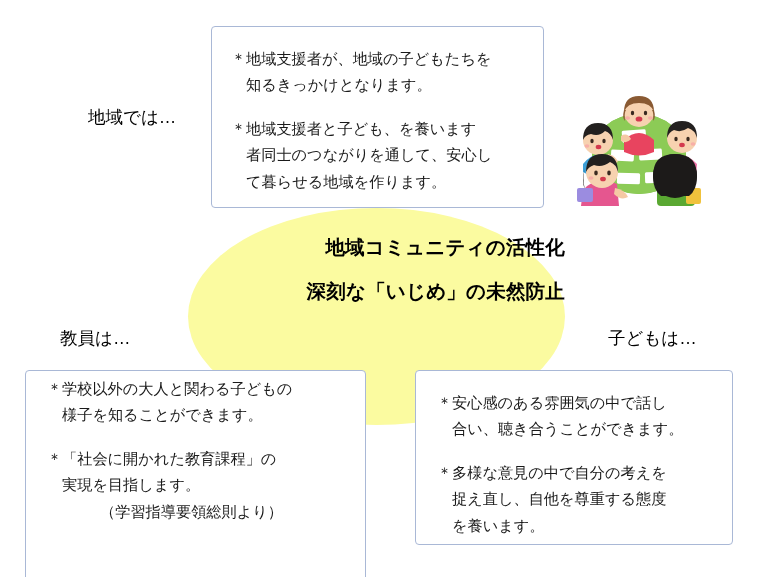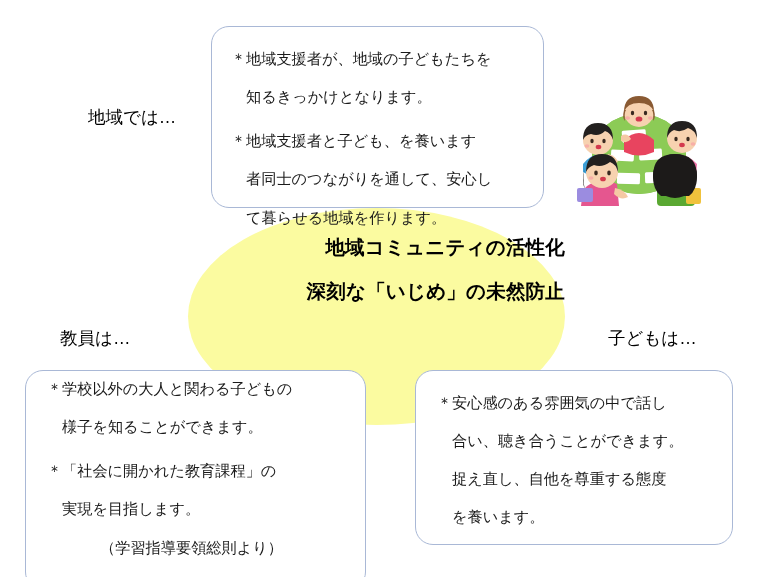--- a/index.html
+++ b/index.html
@@ -43,42 +43,42 @@
     line-height: 1.2;
   }
   .center-text .line1 { display: block; }
   .center-text .line2 { display: block; margin-top: 21px; }
 
   
   .box {
     position: absolute;
     background: #ffffff;
     border: 1.3px solid #a9b8d6;
-    border-radius: 18px;
+    border-radius: 4px;
     box-sizing: border-box;
     z-index: 3;
     color: #1a1a1a;
     font-size: 15.2px;
     line-height: 1.72;
   }
   .box p {
     margin: 0;
     text-indent: 0;
     padding-left: 15px;
   }
   .box p .mark {
     display: inline-block;
     width: 15px;
     margin-left: -15px;
   }
   .box p + p {
     margin-top: 18px;
   }
   .box p.cont {
-    margin-top: 12px;
+    margin-top: 0;
   }
   .box .indent-extra {
     padding-left: 53px;
     text-indent: 0;
   }
 
   #box-community {
     left: 211px;
     top: 26px;
     width: 333px;
@@ -171,20 +171,23 @@
       <span>（学習指導要領総則より）</span>
     </p>
   </div>
 
   <div class="box" id="box-children">
     <p>
       <span class="mark">＊</span><span>安心感のある雰囲気の中で話し</span>
     </p>
     <p class="cont">
       <span>合い、聴き合うことができます。</span>
+    </p>
+    <p>
+      <span class="mark">＊</span><span>多様な意見の中で自分の考えを</span>
     </p>
     <p class="cont">
       <span>捉え直し、自他を尊重する態度</span>
     </p>
     <p class="cont">
       <span>を養います。</span>
     </p>
   </div>
 
   <div class="side-label" id="label-community">地域では…</div>

